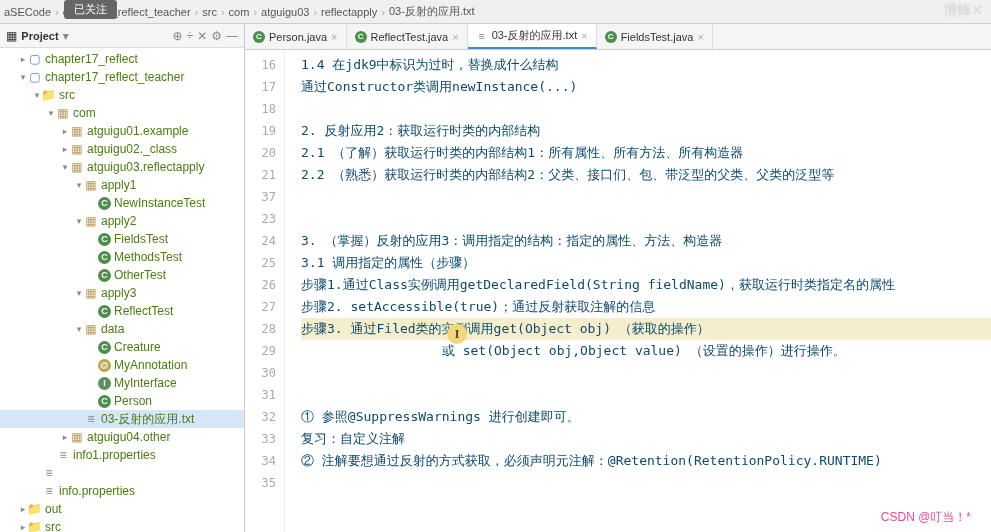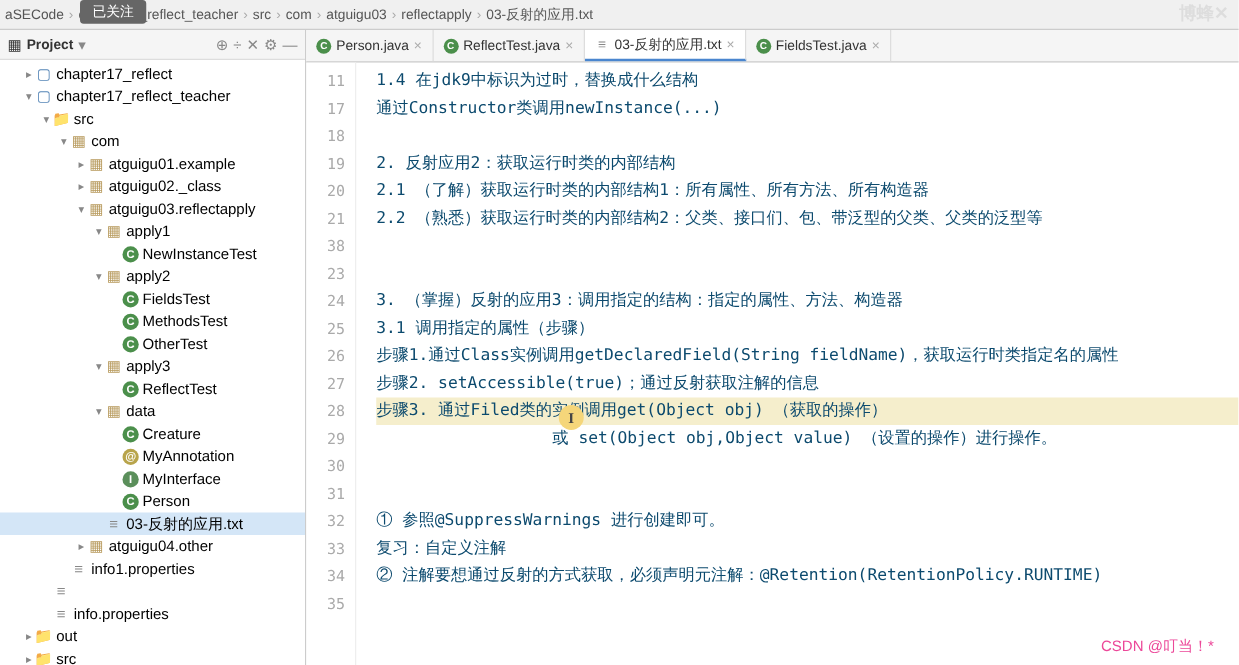--- a/index.html
+++ b/index.html
@@ -23,21 +23,21 @@
 .icon { width: 14px; display: inline-flex; justify-content: center; align-items: center; margin-right: 3px; }
 .icon.folder { color: #b89b5e; }
 .icon.module { color: #5988b8; }
 .icon.package { color: #b89b5e; }
 .icon.class-c { background: #4b8f4b; color: #fff; border-radius: 7px; width: 13px; height: 13px; font-size: 9px; font-weight: bold; }
 .icon.class-i { background: #5b8f5b; color: #fff; border-radius: 7px; width: 13px; height: 13px; font-size: 9px; font-weight: bold; }
 .icon.class-a { background: #b8a44b; color: #fff; border-radius: 7px; width: 13px; height: 13px; font-size: 9px; font-weight: bold; }
 .icon.txt { color: #888; }
 .icon.prop { color: #888; }
 .icon.iml { color: #888; }
-.label { color: #000000; }
+.label { color: #4d7c0f; }
 .editor-panel { flex: 1; display: flex; flex-direction: column; }
 .tabs { display: flex; height: 26px; background: #f5f5f5; border-bottom: 1px solid #ccc; align-items: stretch; }
 .tab { display: flex; align-items: center; padding: 0 8px; border-right: 1px solid #ddd; gap: 4px; cursor: pointer; font-size: 11px; }
 .tab.active { background: #fff; border-bottom: 2px solid #4a86cf; }
 .tab .ticon { width: 12px; height: 12px; display: inline-flex; justify-content: center; align-items: center; }
 .tab .class-j { background: #4b8f4b; color: #fff; border-radius: 6px; font-size: 8px; font-weight: bold; }
 .tab .file-t { color: #888; }
 .editor { flex: 1; display: flex; overflow: hidden; position: relative; }
 .gutter { width: 40px; background: #fff; border-right: 1px solid #eee; text-align: right; padding-right: 8px; color: #aaa; font-family: Consolas, monospace; font-size: 12px; line-height: 22px; padding-top: 4px; }
 .code { flex: 1; padding: 4px 0 4px 16px; font-family: Consolas, "Microsoft YaHei", monospace; font-size: 13px; line-height: 22px; color: #0c4a6e; overflow: auto; }
@@ -264,27 +264,27 @@
           <span style="color: rgb(170, 170, 170);">×</span>
         </div>
         <div class="tab">
           <span class="ticon class-j">C</span>
           <span>FieldsTest.java</span>
           <span style="color: rgb(170, 170, 170);">×</span>
         </div>
       </div>
     <div class="editor">
       <div class="gutter">
-          <div>11</div>
+          <div>16</div>
           <div>17</div>
           <div>18</div>
           <div>19</div>
           <div>20</div>
           <div>21</div>
-          <div>38</div>
+          <div>37</div>
           <div>23</div>
           <div>24</div>
           <div>25</div>
           <div>26</div>
           <div>27</div>
           <div>28</div>
           <div>29</div>
           <div>30</div>
           <div>31</div>
           <div>32</div>

